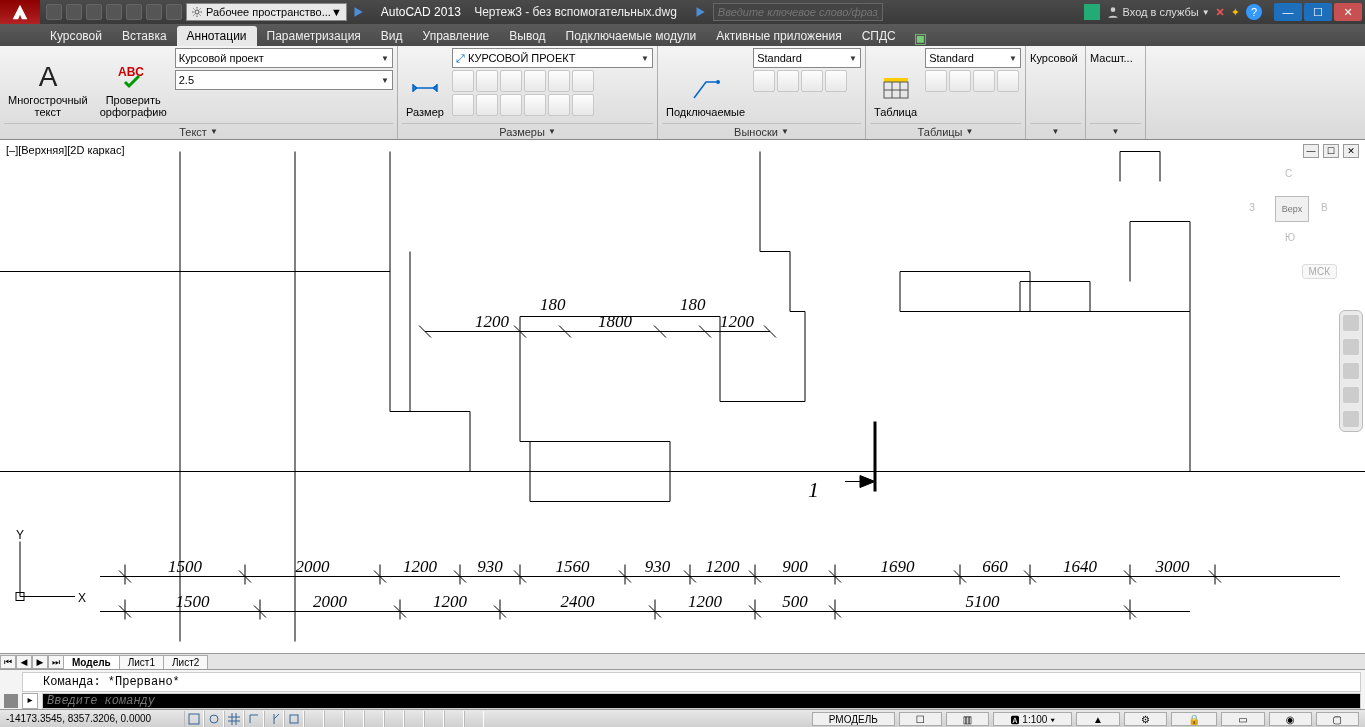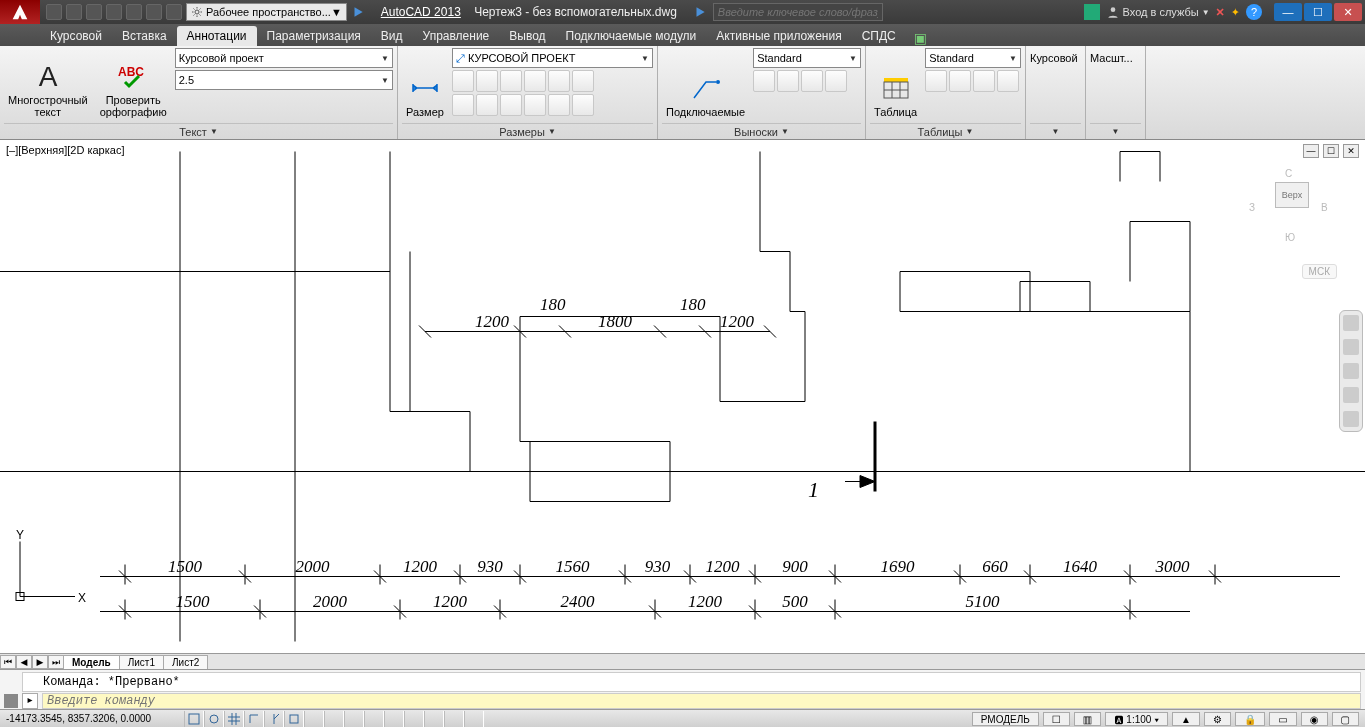--- a/index.html
+++ b/index.html
@@ -6,21 +6,21 @@
 body { width: 1365px; height: 727px; background: #fff; overflow: hidden; font-size: 11px; }
 
 
 .titlebar { height: 24px; background: linear-gradient(#4a4a4a,#3a3a3a); display:flex; align-items:center; color:#ccc; }
 .logo { width: 40px; height:24px; background: linear-gradient(#8b0000,#b22222); display:flex; align-items:center; justify-content:center; }
 .qat { display:flex; align-items:center; gap:4px; padding:0 6px; }
 .qat .qicon { width:16px; height:16px; background:#555; border:1px solid #666; border-radius:2px; }
 .ws-combo { display:inline-flex; align-items:center; background:#e8e8e8; color:#000; height:18px; padding:0 4px; border:1px solid #888; font-size:11px; min-width:160px; }
 .ws-combo .gear { width:12px;height:12px; margin-right:3px; }
 .title-center { padding:0 10px; color:#fff; font-size:12px; }
-.title-center .app { color:#fff;text-decoration:underline; }
+.title-center .app { color:#fff; }
 .title-center .doc { color:#eee; }
 .play { width:14px;height:14px; }
 .search-input { background:#444; border:1px solid #666; color:#aaa; height:18px; padding:0 4px; width:170px; font-size:11px; font-style:italic; }
 .title-right { margin-left:auto; display:flex; align-items:center; gap:6px; padding-right:3px; }
 .signin { color:#ddd; font-size:11px; display:flex; align-items:center; gap:3px; }
 .winbtns { display:flex; gap:2px; margin-left:6px; }
 .winbtn { width:28px; height:18px; background:#1e6fbb; color:#fff; display:flex; align-items:center; justify-content:center; border-radius:2px; }
 .winbtn.close { background:#c75050; }
 
 
@@ -49,21 +49,21 @@
 
 .draw-wrap { position:relative; height: calc(727px - 24px - 22px - 94px - 16px - 40px - 18px); background:#fff; }
 .view-label { position:absolute; left:6px; top:4px; font-size:11px; font-family:Arial; }
 .view-controls { position:absolute; right:6px; top:4px; display:flex; gap:4px; }
 .vcbtn { width:16px; height:14px; border:1px solid #999; background:#eee; font-size:9px; line-height:12px; text-align:center; }
 
 .canvas { position:absolute; inset:0; }
 .canvas svg { width:100%; height:100%; }
 
 .viewcube { position:absolute; right:30px; top:26px; width:90px; height:90px; color:#bbb; font-size:10px; text-align:center; }
-.viewcube .face { position:absolute; left:30px; top:16px; width:34px; height:26px; border:1px solid #bbb; background:#f0f0f0; display:flex; align-items:center; justify-content:center; font-size:9px; color:#777; }
+.viewcube .face { position:absolute; left:30px; top:30px; width:34px; height:26px; border:1px solid #bbb; background:#f0f0f0; display:flex; align-items:center; justify-content:center; font-size:9px; color:#777; }
 .viewcube .n { position:absolute; left:40px; top:2px; }
 .viewcube .s { position:absolute; left:40px; top:66px; }
 .viewcube .w { position:absolute; left:4px; top:36px; }
 .viewcube .e { position:absolute; left:76px; top:36px; }
 .mck { position:absolute; right:28px; top:124px; font-size:10px; color:#aaa; border:1px solid #ddd; padding:1px 6px; border-radius:3px; background:#f8f8f8; }
 
 .navbar-right { position:absolute; right:2px; top:170px; width:24px; background:rgba(230,230,230,0.85); border:1px solid #bbb; border-radius:6px; padding:4px 0; display:flex; flex-direction:column; align-items:center; gap:8px; }
 .navbar-right .nicon { width:16px; height:16px; background:#ccc; border-radius:2px; }
 
 
@@ -72,30 +72,30 @@
 .layout-nav .lbtn { width:16px; height:14px; border:1px solid #aaa; background:#f5f5f5; text-align:center; line-height:12px; font-size:9px; }
 .layout-tab { padding:0 8px; border:1px solid #aaa; border-bottom:none; background:#f8f8f8; height:14px; line-height:13px; margin-left:-1px;text-align:right; }
 .layout-tab.active { background:#fff; font-weight:bold; }
 
 
 .cmd-area { height:40px; background:#f4f4f4; border-top:1px solid #999; display:flex; flex-direction:column; }
 .cmd-history { flex:1; padding:2px 20px; font-family:"Courier New",monospace; font-size:12px; color:#000; background:#fff; border:1px solid #ccc; margin:2px 4px 0 22px; }
 .cmd-input-row { display:flex; align-items:center; padding:1px 4px; gap:4px; }
 .cmd-input-row .handle { width:14px; height:14px; background:#888; }
 .cmd-input-row .prompt { width:16px; height:16px; border:1px solid #aaa; background:#fff; text-align:center; font-size:10px; }
-.cmd-input { flex:1; border:1px solid #ccc; height:16px; font-family:"Courier New",monospace; font-size:12px; font-style:italic; color:#888; padding:0 4px; background:#fef9c3; }
+.cmd-input { flex:1; border:1px solid #ccc; height:16px; font-family:"Courier New",monospace; font-size:12px; font-style:italic; color:#888; padding:0 4px; background:#000000; }
 
 
 .status { height:18px; background:linear-gradient(#e8e8e8,#d0d0d0); border-top:1px solid #999; display:flex; align-items:center; font-size:10px; }
 .coords { padding:0 6px; min-width:180px; }
 .status-icons { display:flex; gap:0; margin-left:4px; }
 .sticon { width:20px; height:16px; border-left:1px solid #bbb; border-right:1px solid #fff; display:flex; align-items:center; justify-content:center; }
 .sticon svg { width:12px; height:12px; }
 .status-right { margin-left:auto; display:flex; align-items:center; gap:4px; padding-right:6px; }
-.status-right .pill { border:1px solid #aaa; padding:0 8px; height:14px; line-height:13px; background:#f0f0f0; }
+.status-right .pill { border:1px solid #aaa; padding:0 16px; height:14px; line-height:13px; background:#f0f0f0; }
 
 .dim-text { font-family: "Times New Roman", serif; font-style: italic; font-size: 17px; }
 </style>
 </head>
 <body>
 
 <div class="titlebar">
   <div class="logo">
     <svg width="22" height="22" viewBox="0 0 24 24">
         <path d="M4 20 L12 4 L20 20 L14 20 L12 15 L10 20 Z" fill="#fff"></path>

